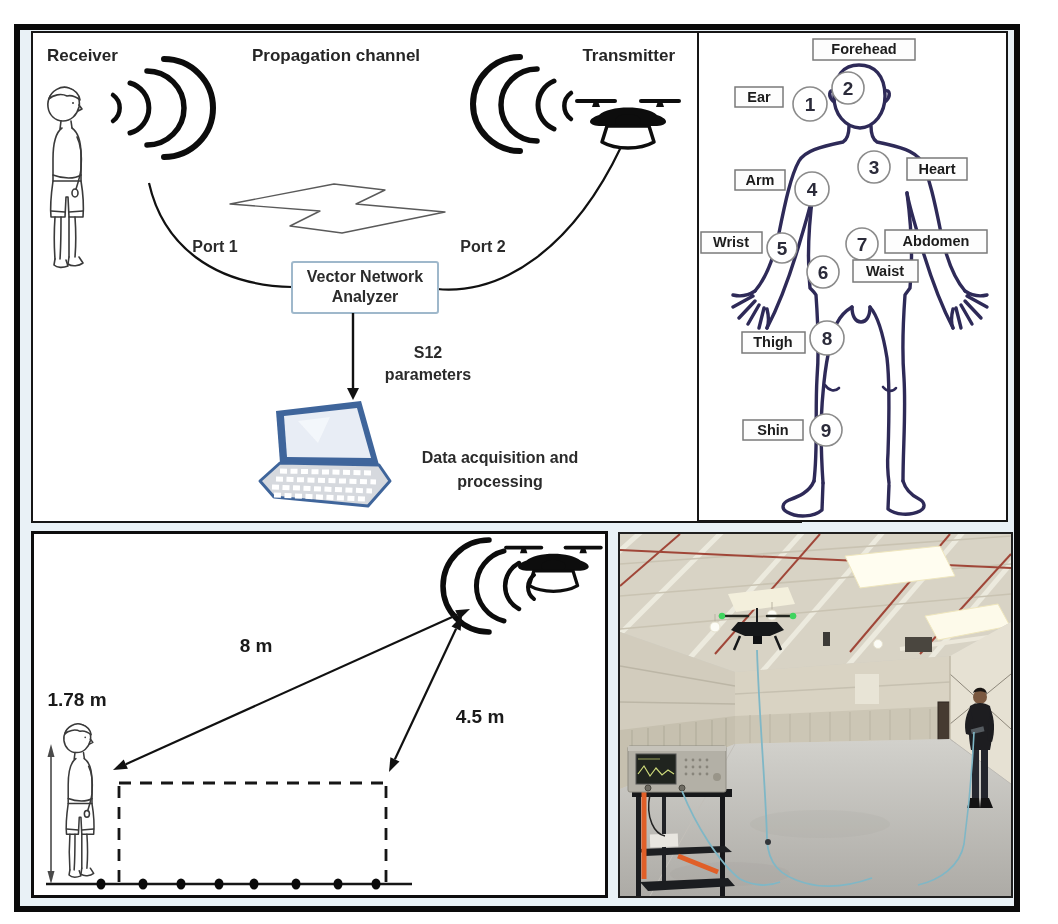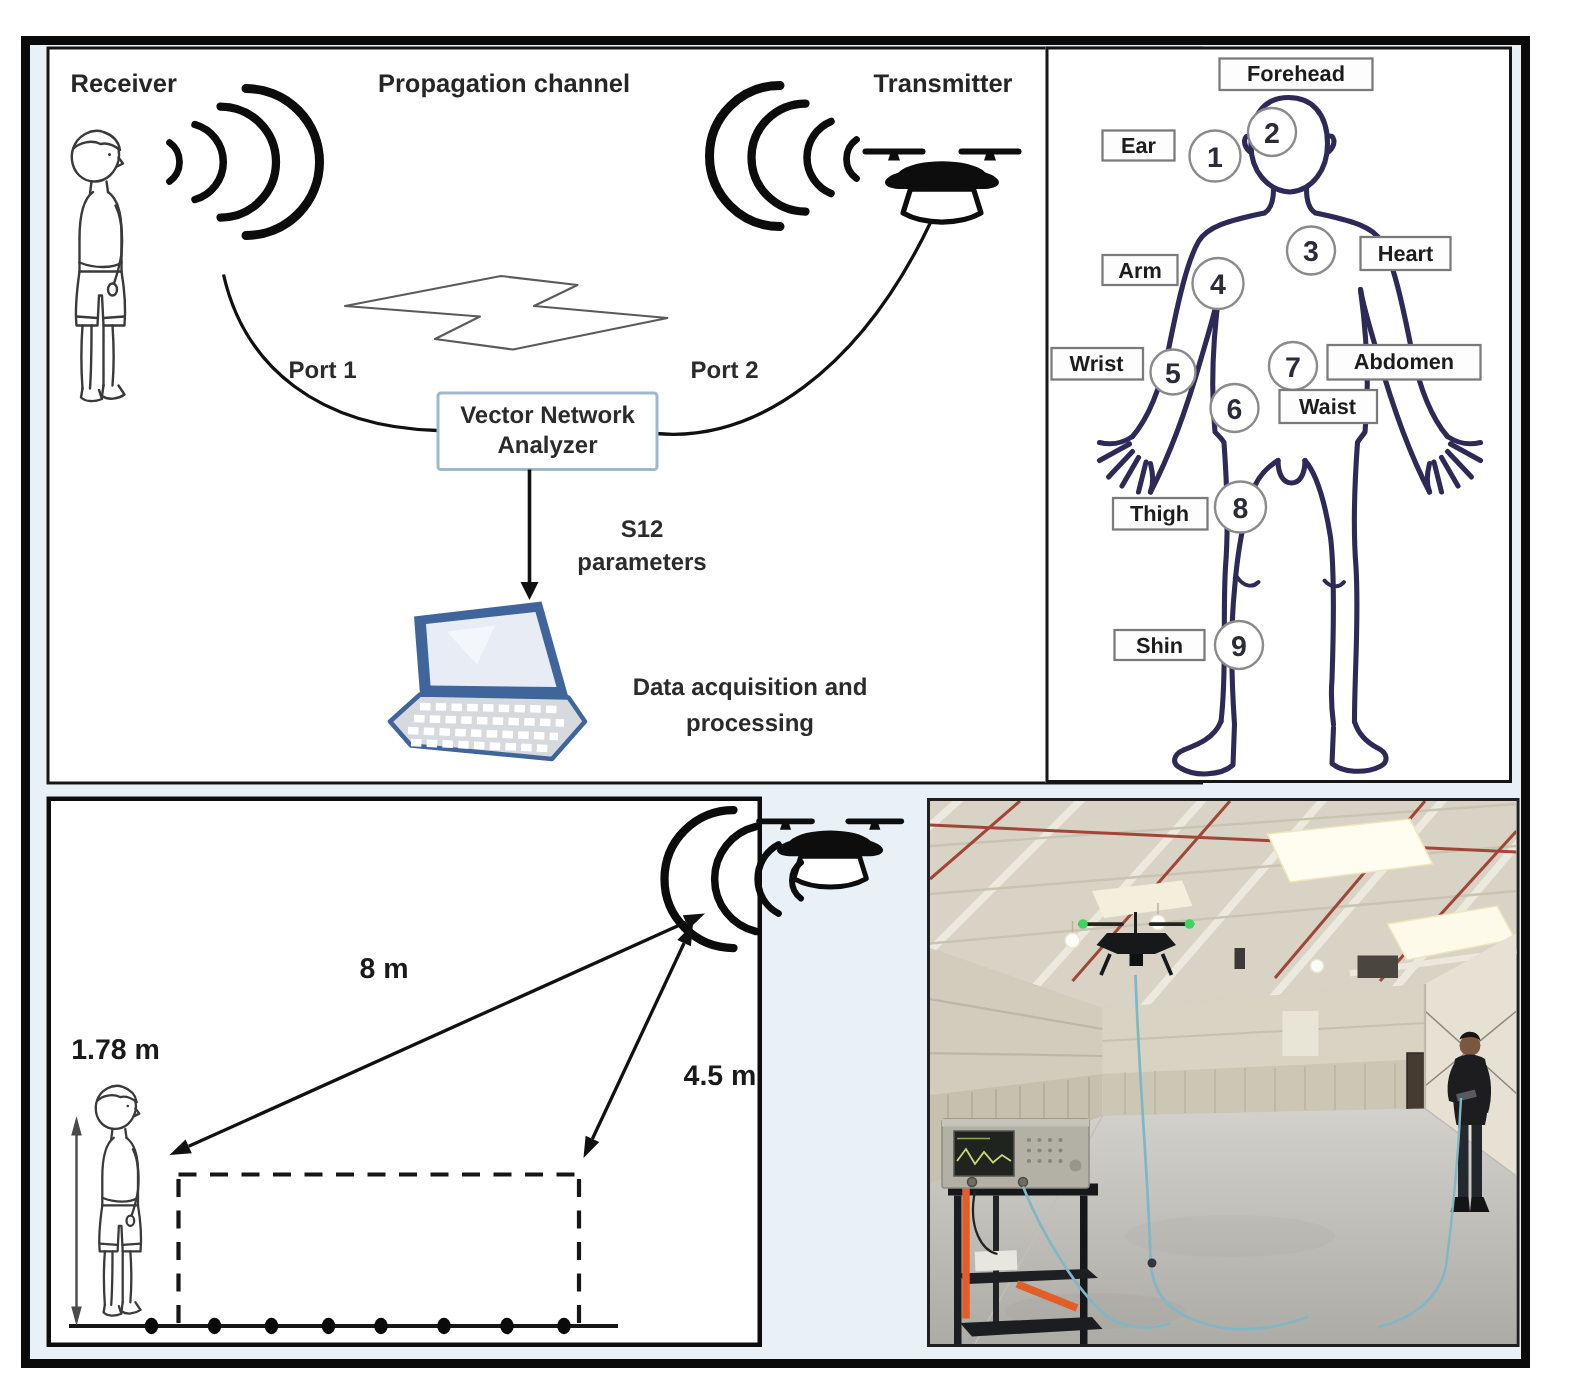--- a/index.html
+++ b/index.html
@@ -3,21 +3,21 @@
 <meta charset="utf-8">
 <style>
   html,body{margin:0;padding:0;background:#ffffff;}
   .page{position:relative;width:1058px;height:924px;background:#ffffff;
         font-family:"Liberation Sans",sans-serif;overflow:hidden;}
   .outer-frame{position:absolute;left:14px;top:24px;width:1006px;height:888px;
         box-sizing:border-box;border:6px solid #0a0a0a;background:#e9f1f6;}
   .panel{position:absolute;box-sizing:border-box;background:#ffffff;}
   .panel-setup   {left:31px; top:31px;  width:771px;height:492px;border:2px solid #161616;}
   .panel-body    {left:697px;top:31px;  width:311px;height:491px;border:2px solid #161616;}
-  .panel-geometry{left:31px; top:531px; width:477px;height:367px;border:3px solid #0d0d0d;}
+  .panel-geometry{left:31px; top:531px; width:577px;height:367px;border:3px solid #0d0d0d;}
   .panel-photo   {left:618px;top:532px; width:395px;height:366px;border:2px solid #1f1f1f;background:#cfcdc6;}
   svg{display:block;}
   text{font-family:"Liberation Sans",sans-serif;}
   .lbl{font-size:17px;font-weight:600;fill:#262626;}
   .lbl2{font-size:16px;font-weight:600;fill:#2b2b2b;}
   .boxlbl{font-size:14.5px;font-weight:600;fill:#1c1c1c;}
   .numlbl{font-size:19px;font-weight:600;fill:#2b2b3a;}
   .dimlbl{font-size:19px;font-weight:600;fill:#1a1a1a;}
 </style>
 </head>

